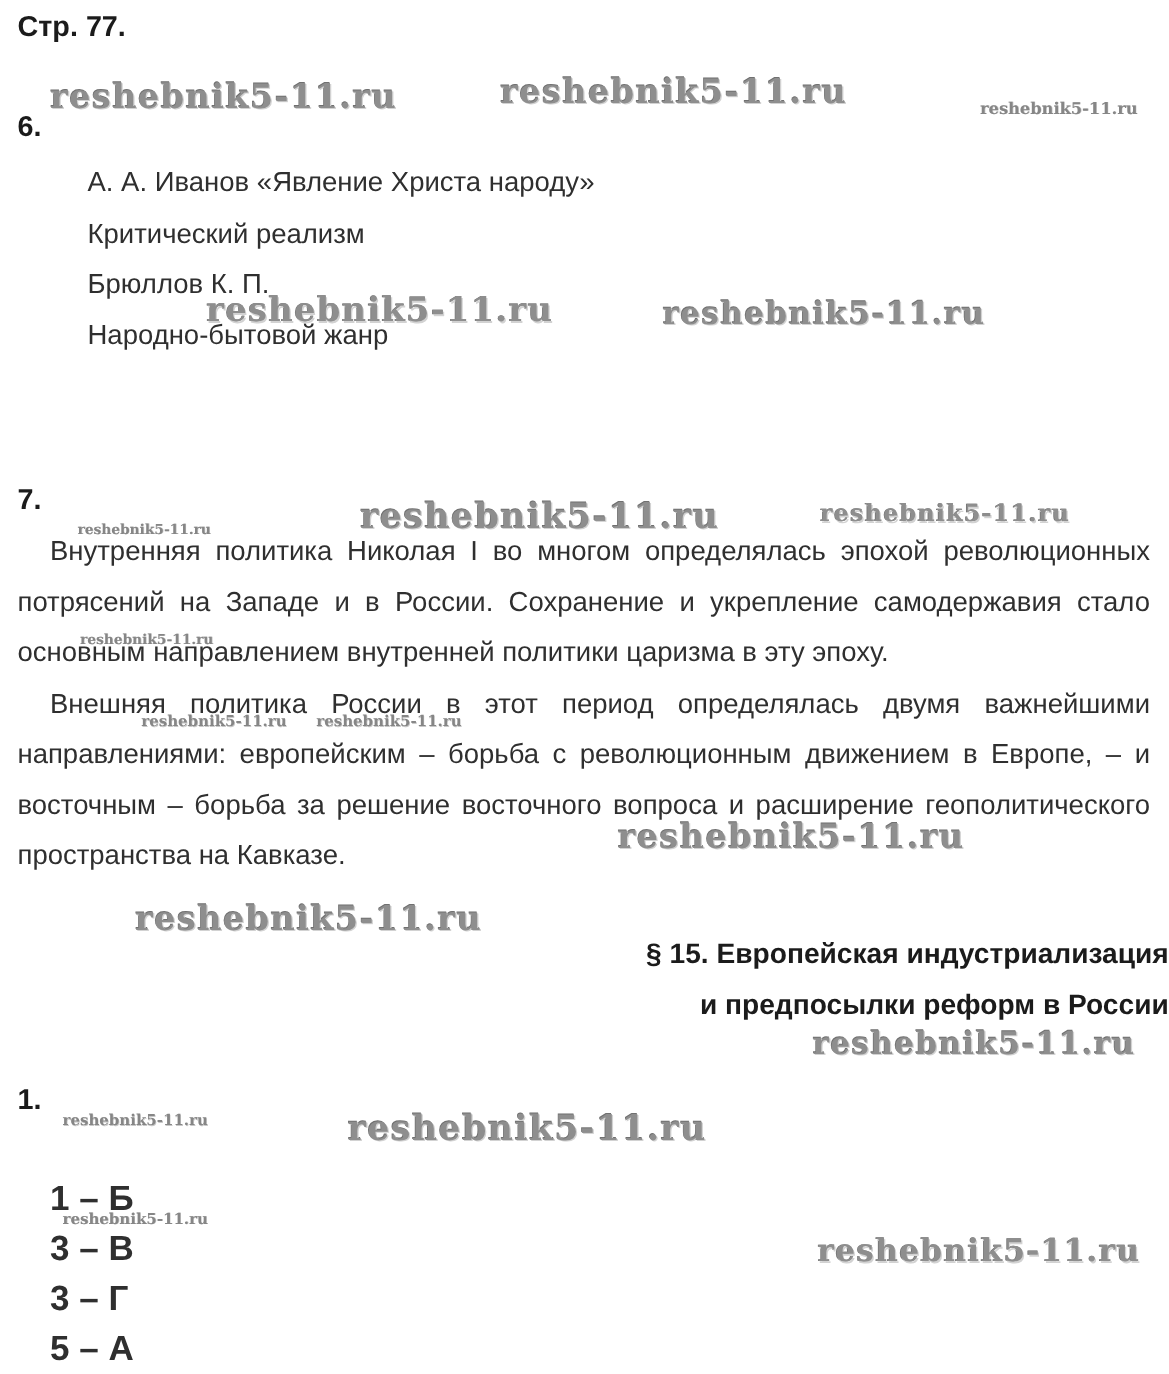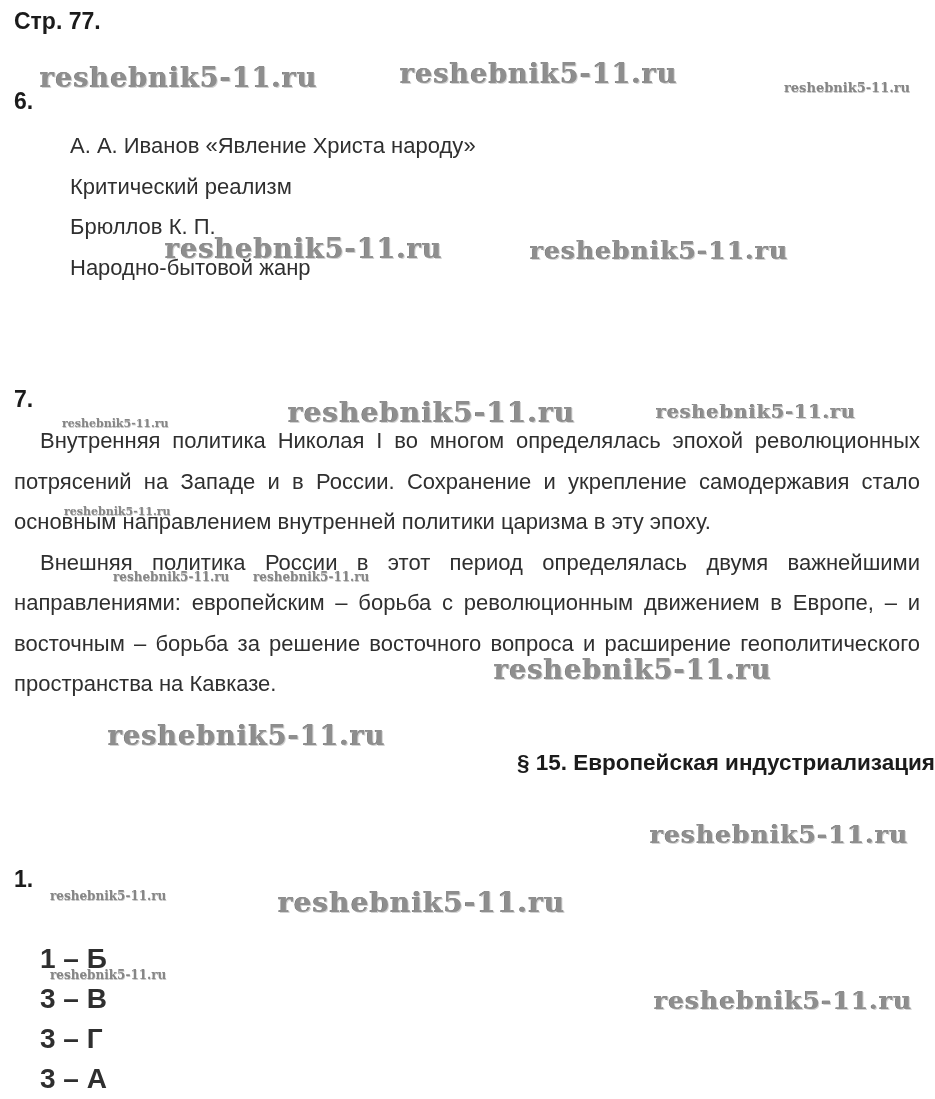--- a/index.html
+++ b/index.html
@@ -73,28 +73,29 @@
   </div>
 
   <div class="bnum" style="top:386px;left:14px;">7.</div>
   <div class="t7-text">
     <p>Внутренняя политика Николая I во многом определялась эпохой революционных потрясений на Западе и в России. Сохранение и укрепление самодержавия стало основным направлением внутренней политики царизма в эту эпоху.</p>
     <p>Внешняя политика России в этот период определялась двумя важнейшими направлениями: европейским – борьба с революционным движением в Европе, – и восточным – борьба за решение восточного вопроса и расширение геополитического пространства на Кавказе.</p>
   </div>
 
   <div class="chapter-heading">
     <div>§ 15. Европейская индустриализация</div>
+    <div>и предпосылки реформ в России</div>
   </div>
 
   <div class="bnum" style="top:866px;left:14px;">1.</div>
   <div class="t1-list">
     <span class="item">1 – Б</span>
     <span class="item">3 – В</span>
     <span class="item">3 – Г</span>
-    <span class="item">3 – А</span>
+    <span class="item">5 – А</span>
   </div>
 
   <div class="wm-layer">
     <span class="wm" style="left:40px;top:62px;font-size:27px;">reshebnik5-11.ru</span>
     <span class="wm" style="left:400px;top:58px;font-size:27px;">reshebnik5-11.ru</span>
     <span class="wm wm-sm" style="left:784px;top:80px;font-size:13px;">reshebnik5-11.ru</span>
     <span class="wm" style="left:165px;top:233px;font-size:27px;">reshebnik5-11.ru</span>
     <span class="wm" style="left:530px;top:236px;font-size:25px;">reshebnik5-11.ru</span>
     <span class="wm" style="left:288px;top:396px;font-size:28px;">reshebnik5-11.ru</span>
     <span class="wm" style="left:656px;top:400px;font-size:19px;">reshebnik5-11.ru</span>

